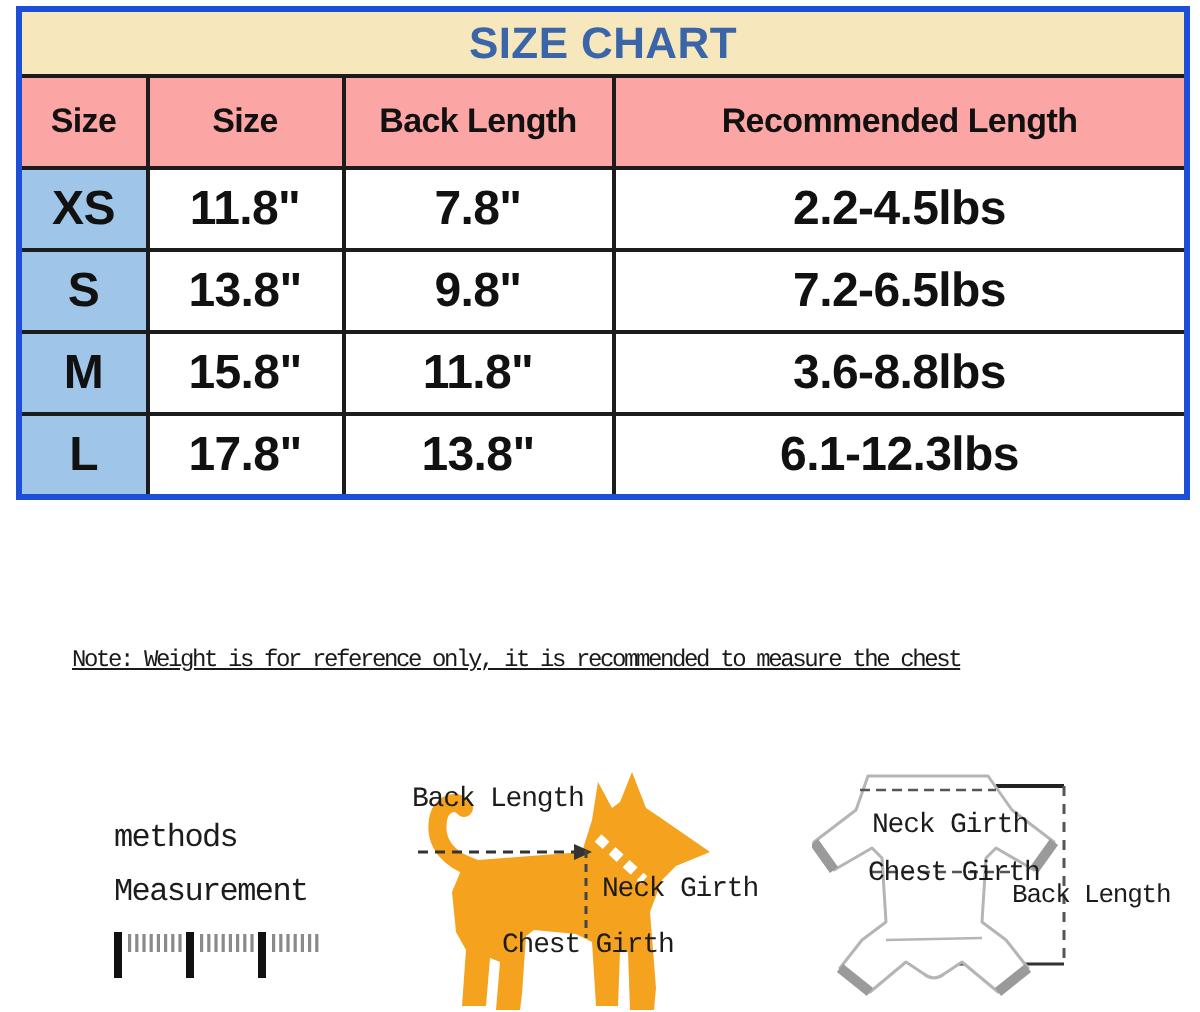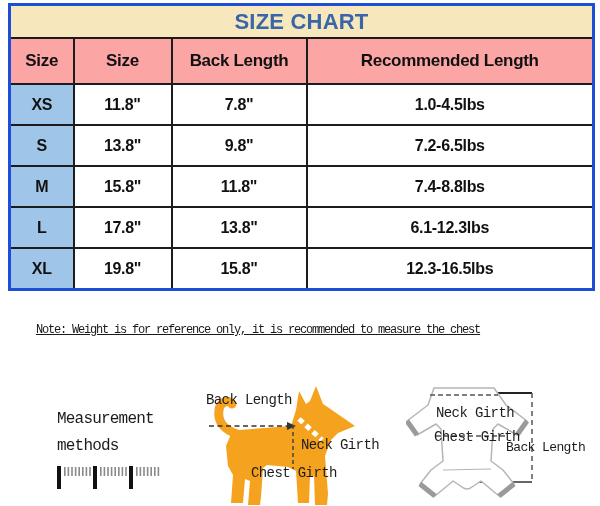--- a/index.html
+++ b/index.html
@@ -19,21 +19,21 @@
     font-weight:bold;color:#111;padding:0;
     letter-spacing:-0.3px;
   }
   .title-row td{
     height:31px;background:#f6e8bc;color:#3a65a8;
     font-size:22px;letter-spacing:0.2px;
   }
   .head-row td{
     height:44px;background:#fca5a5;font-size:17px;
   }
-  .data-row td{height:39px;font-size:16px;background:#ffffff;}
+  .data-row td{height:39px;font-size:24px;background:#ffffff;}
   .data-row td.size-cell{background:#9fc5e8;}
 
   
   .note{
     position:absolute;left:36px;top:318px;width:560px;
     font-family:"Liberation Mono","DejaVu Sans Mono",monospace;
     font-size:12px;letter-spacing:-1.2px;color:#1a1a1a;line-height:24px;
     white-space:nowrap;
     text-decoration:underline;
   }
@@ -79,56 +79,50 @@
     <tr class="head-row">
       <td>Size</td>
       <td>Size</td>
       <td>Back Length</td>
       <td>Recommended Length</td>
     </tr>
     <tr class="data-row">
       <td class="size-cell">XS</td>
       <td>11.8"</td>
       <td>7.8"</td>
-      <td>1.0-4.5lbs</td>
+      <td>2.2-4.5lbs</td>
     </tr>
     <tr class="data-row">
       <td class="size-cell">S</td>
       <td>13.8"</td>
       <td>9.8"</td>
       <td>7.2-6.5lbs</td>
     </tr>
     <tr class="data-row">
       <td class="size-cell">M</td>
       <td>15.8"</td>
       <td>11.8"</td>
-      <td>7.4-8.8lbs</td>
+      <td>3.6-8.8lbs</td>
     </tr>
     <tr class="data-row">
       <td class="size-cell">L</td>
       <td>17.8"</td>
       <td>13.8"</td>
       <td>6.1-12.3lbs</td>
     </tr>
-    <tr class="data-row">
-      <td class="size-cell">XL</td>
-      <td>19.8"</td>
-      <td>15.8"</td>
-      <td>12.3-16.5lbs</td>
-    </tr>
   </tbody>
 </table>
 
 <div class="note">
   <div class="line1">Note: Weight is for reference only, it is recommended to measure the chest</div>
 </div>
 
 <div class="mm-block">
+  <div class="mono-label mm-text">methods</div>
   <div class="mono-label mm-text">Measurement</div>
-  <div class="mono-label mm-text">methods</div>
   <svg class="mm-ruler" width="106" height="25" viewBox="0 0 106 25">
     <g fill="#111">
       <rect x="0" y="0" width="4" height="23"></rect>
       <rect x="36" y="0" width="4" height="23"></rect>
       <rect x="72" y="0" width="4" height="23"></rect>
     </g>
     <g fill="#8a8a8a">
       <rect x="7" y="1" width="1.6" height="9"></rect>
         <rect x="10.6" y="1" width="1.6" height="9"></rect>
       <rect x="14.2" y="1" width="1.6" height="9"></rect>

